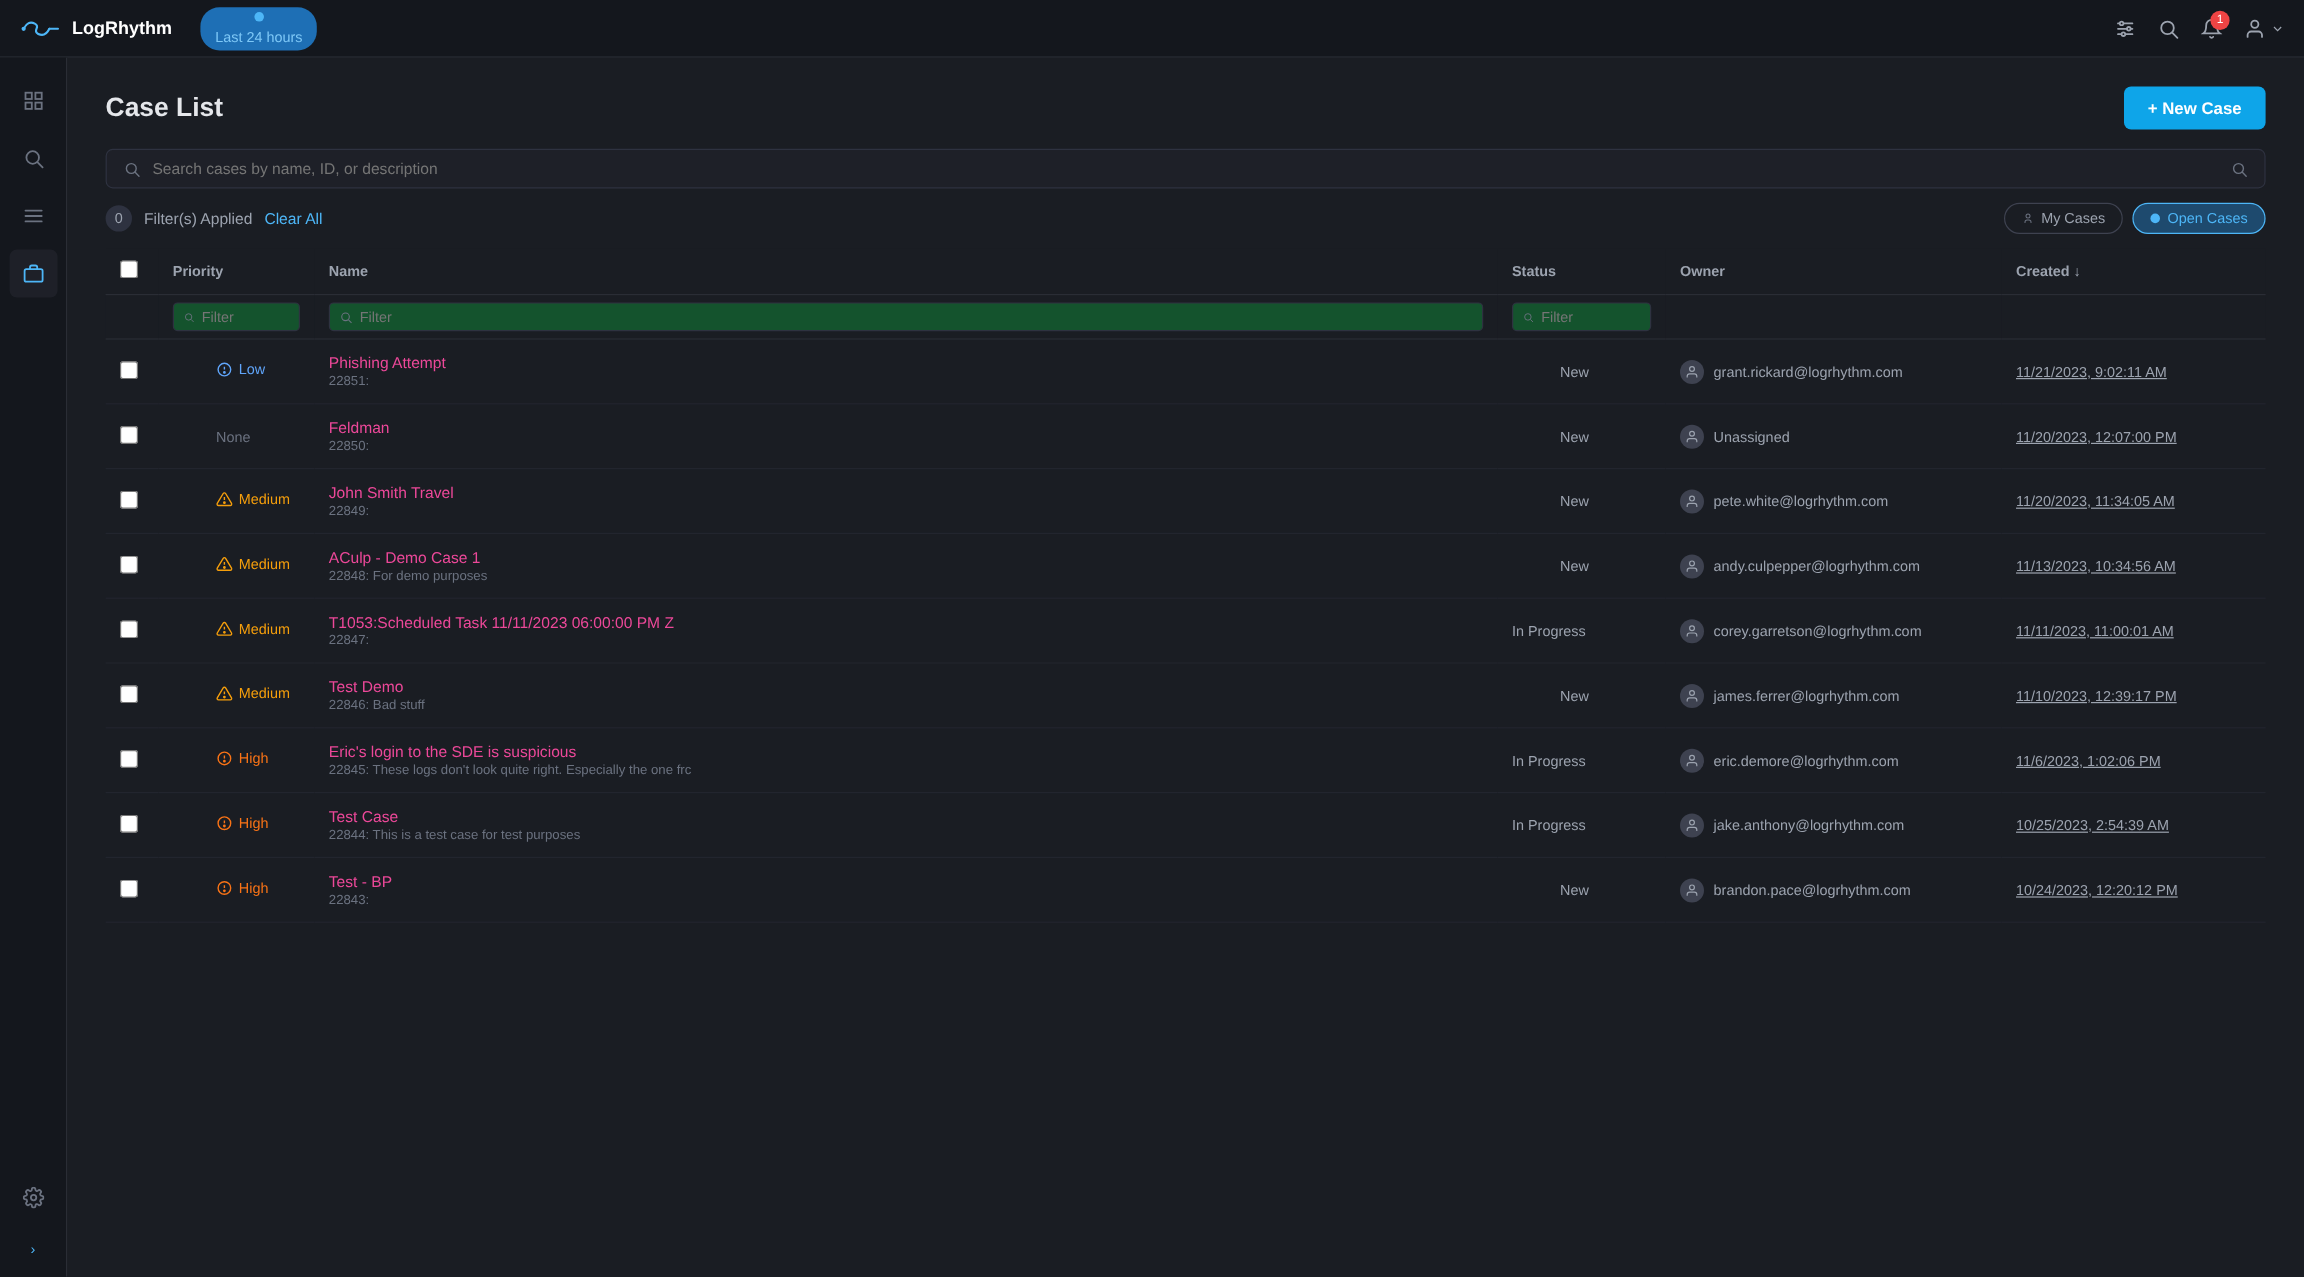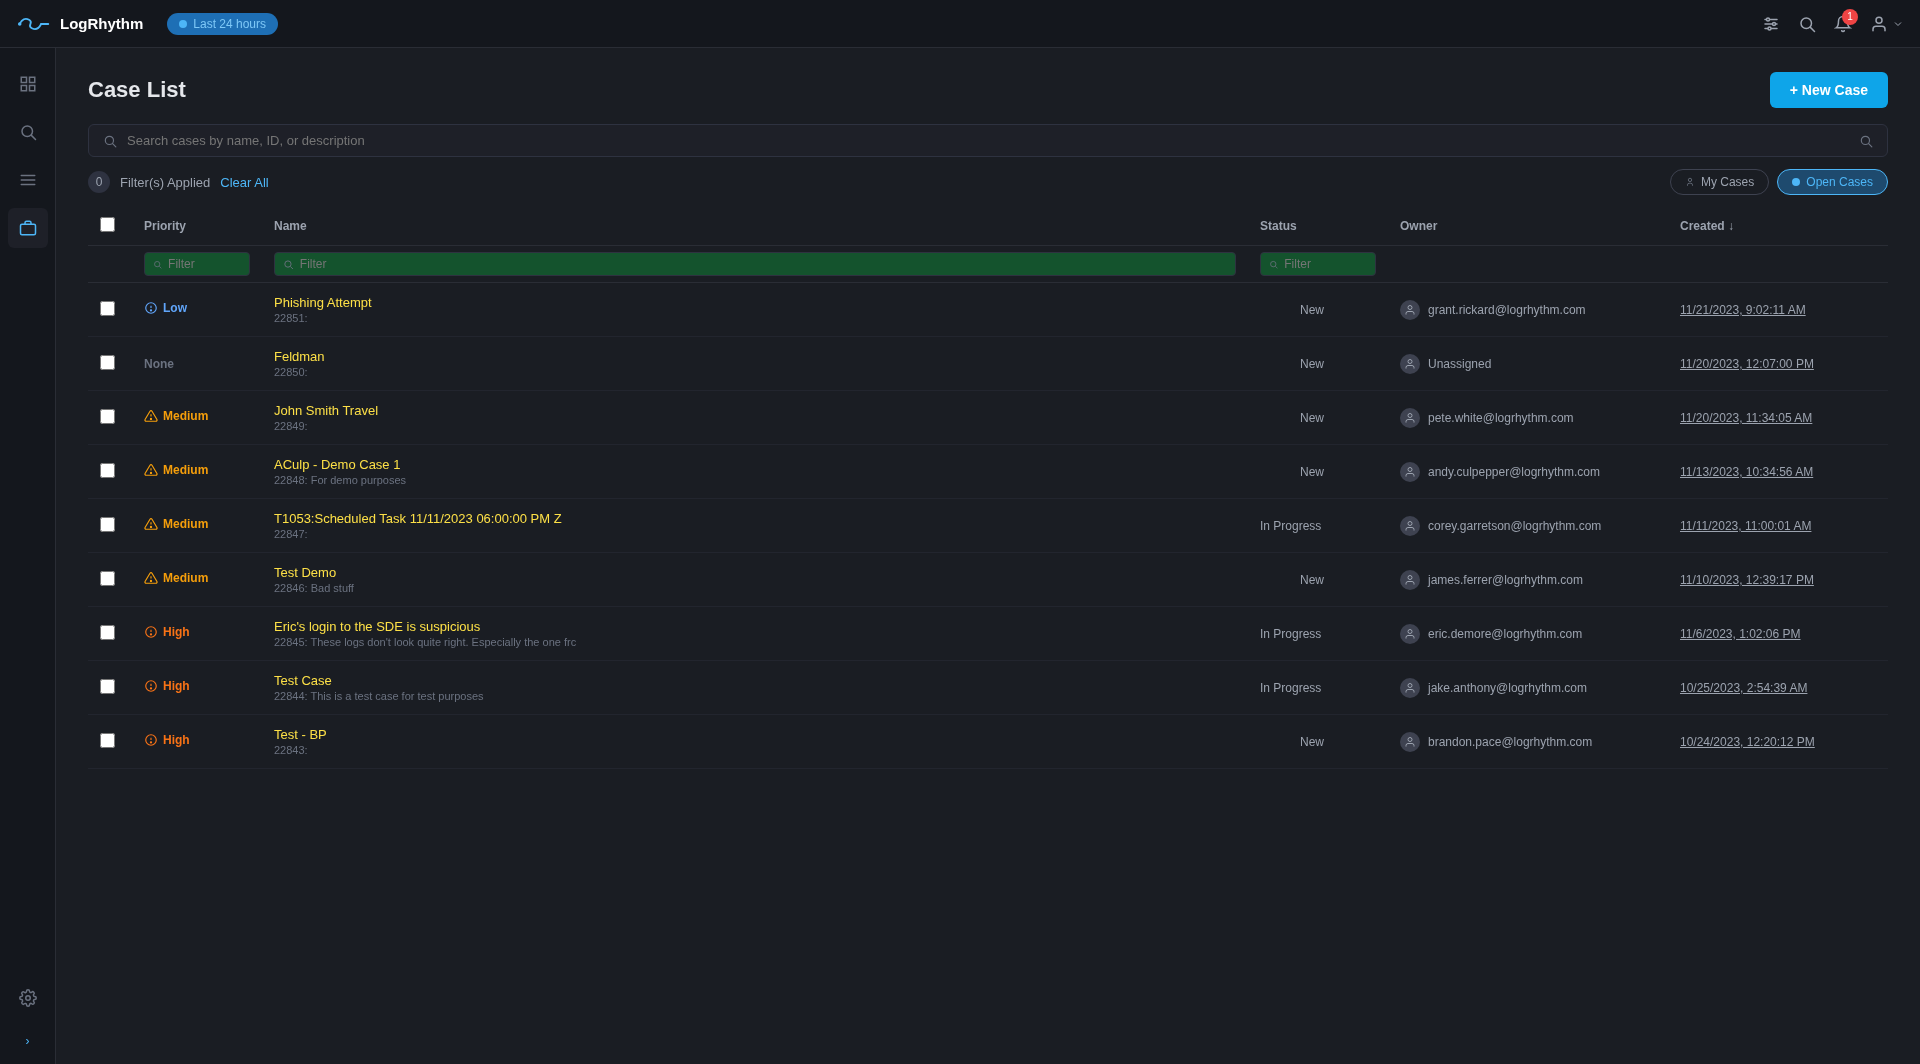--- a/index.html
+++ b/index.html
@@ -2,21 +2,21 @@
 <html><head>
   <meta charset="utf-8">
   <style>
     * { box-sizing: border-box; margin: 0; padding: 0; }
     body { background: #1a1d23; color: #c8ccd4; font-family: -apple-system, BlinkMacSystemFont, 'Segoe UI', sans-serif; font-size: 13px; height: 1064px; overflow: hidden; }
 
     
     .topbar { display: flex; align-items: center; background: #14171d; height: 48px; padding: 0 16px; gap: 12px; border-bottom: 1px solid #2a2d35; }
     .logo { display: flex; align-items: center; gap: 8px; color: #fff; font-size: 15px; font-weight: 600; margin-right: 12px; }
     .logo-icon { width: 36px; height: 20px; }
-    .topbar-pill { background: #1e6fb5; border-radius: 16px; padding: 4px 12px; font-size: 12px; color: #7ec8f7; display: flex; align-items: center; gap: 6px; }
+    .topbar-pill { background: #1e6fb5; border-radius: 16px; padding: 4px 12px; font-size: 12px; color: #7ec8f7; display: flex; align-items: center; gap: 6px; flex-direction: column; }
     .topbar-pill .dot { width: 8px; height: 8px; background: #4db6f7; border-radius: 50%; }
     .search-logs { background: transparent; border: none; color: #6b7280; font-size: 13px; flex: 1; outline: none; }
     .topbar-spacer { flex: 1; }
     .topbar-icons { display: flex; align-items: center; gap: 18px; }
     .icon-btn { background: none; border: none; color: #9ca3af; cursor: pointer; font-size: 16px; display: flex; align-items: center; justify-content: center; position: relative; }
     .badge { position: absolute; top: -6px; right: -6px; background: #ef4444; color: #fff; border-radius: 50%; width: 16px; height: 16px; font-size: 10px; display: flex; align-items: center; justify-content: center; }
     .avatar-btn { display: flex; align-items: center; gap: 4px; background: none; border: none; color: #9ca3af; cursor: pointer; font-size: 14px; }
 
     
     .layout { display: flex; height: calc(1064px - 48px); }
@@ -69,27 +69,27 @@
     .filter-input-wrap { display: flex; align-items: center; gap: 6px; background: #14532d; border: 1px solid #2e3240; border-radius: 4px; padding: 4px 8px; }
     .filter-input-wrap input { background: none; border: none; color: #9ca3af; font-size: 12px; width: 100%; outline: none; }
 
     tbody tr { border-bottom: 1px solid #22252e; cursor: pointer; }
     tbody td { padding: 12px 12px; vertical-align: middle; color: #c8ccd4; font-size: 13px; }
 
     .checkbox-cell { width: 44px; }
     input[type="checkbox"] { accent-color: #4db6f7; width: 15px; height: 15px; cursor: pointer; }
 
     
-    .priority-badge { display: inline-flex; align-items: center; gap: 5px; font-size: 12px; font-weight: 700; }
+    .priority-badge { display: inline-flex; align-items: center; gap: 5px; font-size: 12px; font-weight: 400; margin-left: 36px; }
     .priority-badge.low { color: #60a5fa; }
     .priority-badge.medium { color: #f59e0b; }
     .priority-badge.high { color: #f97316; }
     .priority-badge.none { color: #6b7280; }
 
-    .case-name { color: #fde047; font-weight: 500; }
+    .case-name { color: #ec4899; font-weight: 500; }
     .case-id { color: #6b7280; font-size: 11px; margin-top: 2px; }
 
     .status-badge { font-size: 12px; }
     .status-badge.new { color: #9ca3af; margin-left: 40px; }
     .status-badge.in-progress { color: #9ca3af; }
 
     .owner-cell { display: flex; align-items: center; gap: 8px; }
     .owner-avatar { width: 20px; height: 20px; border-radius: 50%; background: #3e4250; display: flex; align-items: center; justify-content: center; font-size: 11px; color: #9ca3af; flex-shrink: 0; }
     .owner-email { color: #9ca3af; font-size: 12px; }
 

